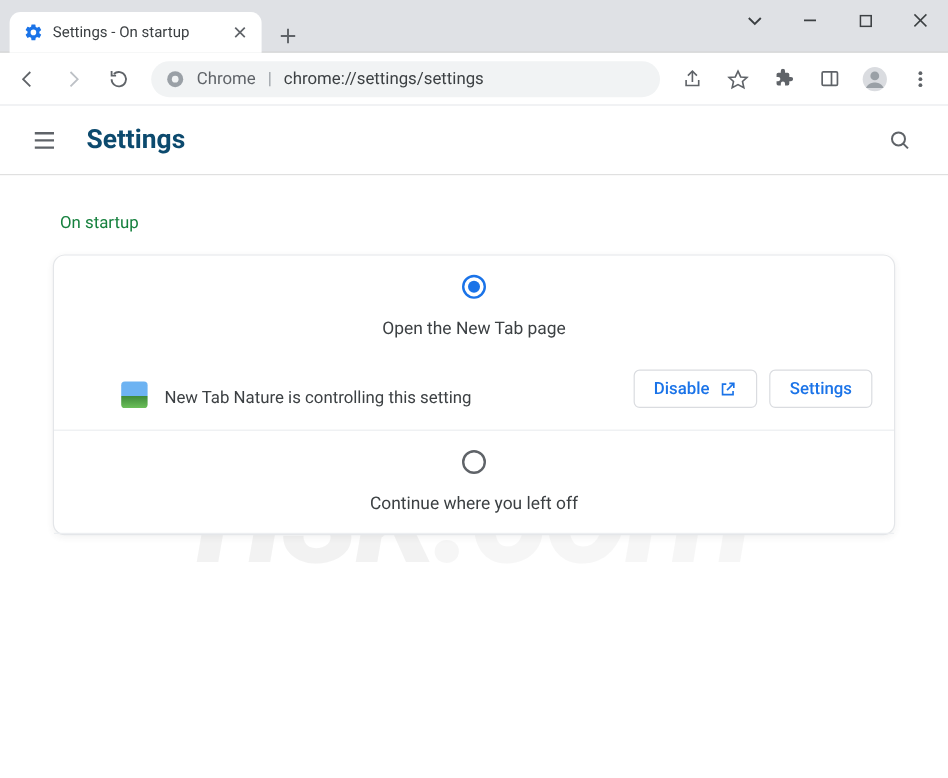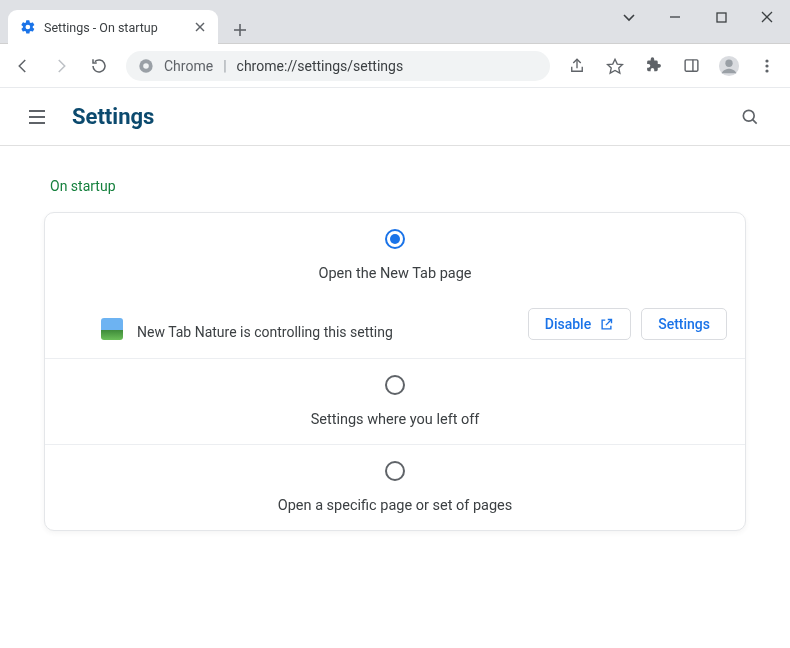--- a/index.html
+++ b/index.html
@@ -318,24 +318,20 @@
         <div class="pill-btn">
           <span>Settings</span>
         </div>
       </div>
     </div>
 
     <div class="divider"></div>
 
     <div class="opt-row">
       <div class="radio-outer"></div>
-      <span>Settings where you left off</span>
+      <span>Continue where you left off</span>
     </div>
 
     <div class="divider"></div>
 
-    <div class="opt-row">
-      <div class="radio-outer"></div>
-      <span>Open a specific page or set of pages</span>
-    </div>
 
   </div>
 </div>
 
 </body></html>

